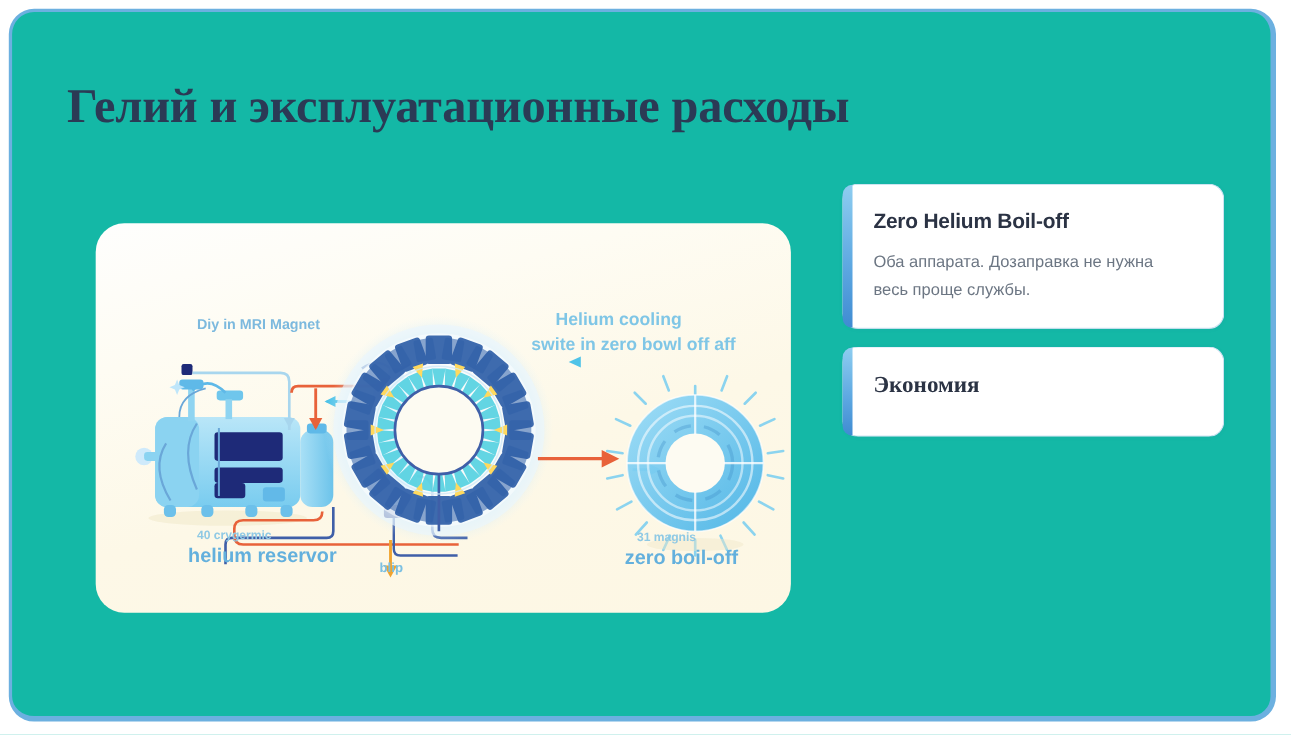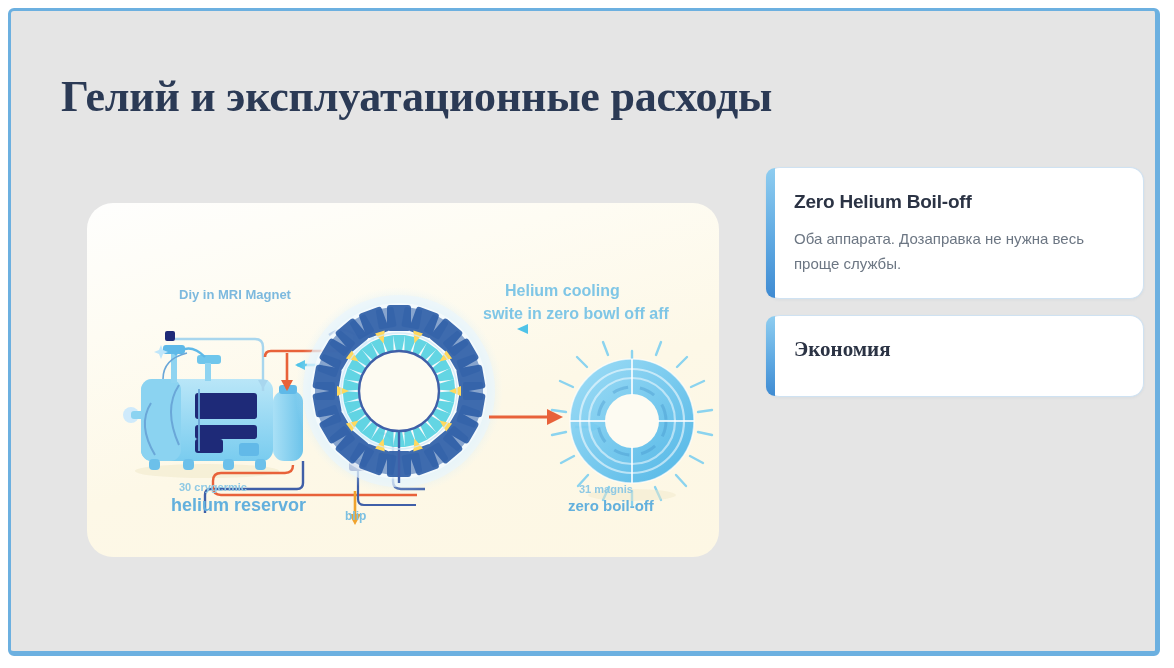--- a/index.html
+++ b/index.html
@@ -10,22 +10,22 @@
     font-family:"Liberation Sans", sans-serif;
     overflow:hidden;
   }
 
   
   .slide-frame{
     position:absolute;
     left:8px; top:8px;
     width:1152px; height:648px;
     box-sizing:border-box;
-    border-radius:6px;
-    background:#e5e5e5;
+    border-radius:23px;
+    background:#14b8a6;
     border:3px solid #6cb0e0;
     border-right-width:5px;
     border-bottom-width:5px;
     overflow:hidden;
   }
 
   
   .page-title{
     position:absolute;
     left:50px; top:60px;
@@ -56,32 +56,32 @@
     white-space:pre;
     pointer-events:none;
     padding-left:12px;
   }
   .lbl-diy{left:80px; top:84px; font-size:13px; font-weight:600; color:#7cb9de;}
   .lbl-cool{left:406px; top:76px; font-size:16px; font-weight:600; line-height:23px; color:#7fc6e6; text-align:center;}
   .lbl-res-sm{left:80px; top:278px; font-size:11px; font-weight:600; color:#8fc9e4;}
   .lbl-res-lg{left:72px; top:292px; font-size:18px; font-weight:700; color:#63b0dd;}
   .lbl-blip{left:246px; top:306px; font-size:12px; font-weight:700; color:#7cc0e2;}
   .lbl-mag-sm{left:480px; top:280px; font-size:11px; font-weight:600; color:#8fc9e4;}
-  .lbl-mag-lg{left:469px; top:294px; font-size:15px; font-weight:700; color:#63b0dd;text-align:right;}
+  .lbl-mag-lg{left:469px; top:294px; font-size:18px; font-weight:700; color:#63b0dd;text-align:right;}
 
   
   .cards{
     position:absolute;
     left:755px; top:156px;
     width:355px;
   }
   .card{
     position:relative;
     box-sizing:border-box;
-    width:378px;
+    width:347px;
     border:1px solid #cfe2f2;
     border-left:none;
     border-radius:14px;
     background:#ffffff;
     padding:22px 40px 22px 28px;
     margin-bottom:16px;
     box-shadow:0 1px 3px rgba(60,110,160,.07);
   }
   .card .accent{
     position:absolute;
@@ -515,21 +515,21 @@
           <path d="M-62 0 h36"></path>
             <path d="M62 0 h-36"></path>
         </g>
         <ellipse cx="0" cy="74" rx="44" ry="6" fill="#f0e7c8" opacity=".45"></ellipse>
       </g>
     </svg>
 
     <div class="illus-label lbl-diy">Diy in MRI Magnet</div>
     <div class="illus-label lbl-cool">Helium cooling</div>
     <div class="illus-label lbl-cool" style="top:99px;left:384px;">swite in zero bowl off aff</div>
-    <div class="illus-label lbl-res-sm">30 crygermic</div>
+    <div class="illus-label lbl-res-sm">40 crygermic</div>
     <div class="illus-label lbl-res-lg">helium reservor</div>
     <div class="illus-label lbl-blip">blip</div>
     <div class="illus-label lbl-mag-sm">31 magnis</div>
     <div class="illus-label lbl-mag-lg">zero boil-off</div>
   </div>
 
   <div class="cards">
 
     <div class="card">
       <span class="accent"></span>

